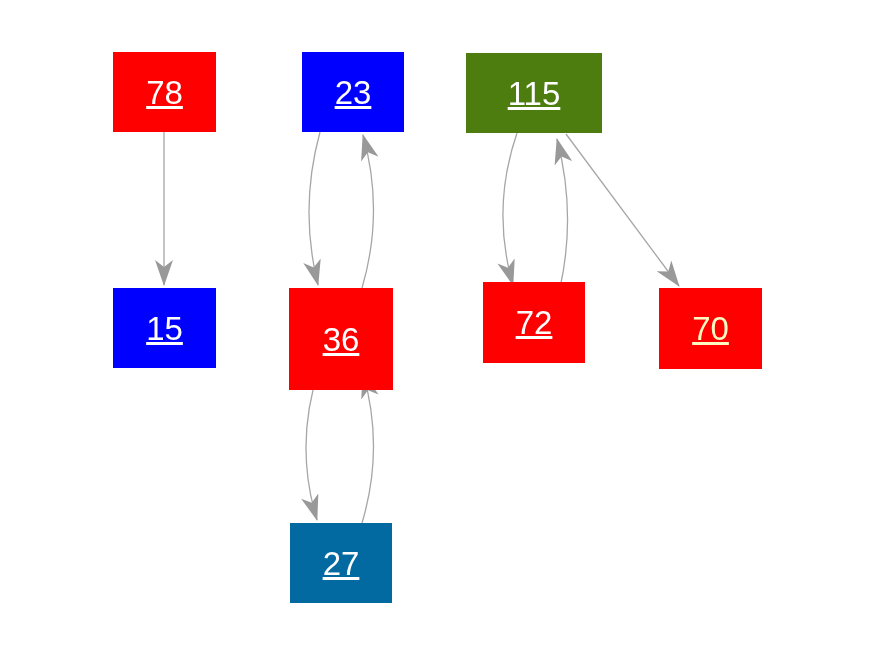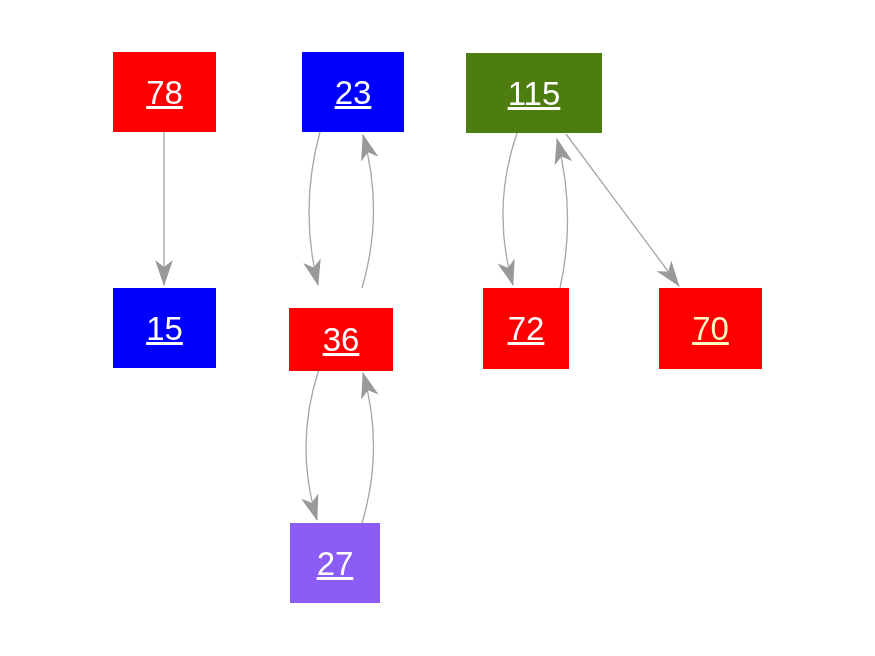--- a/index.html
+++ b/index.html
@@ -63,26 +63,26 @@
       </div>
       <div class="node" style="left: 302px; top: 52px; width: 102px; height: 80px; background: rgb(0, 0, 254); color: rgb(255, 255, 255);">
         <span>23</span>
       </div>
       <div class="node" style="left: 466px; top: 53px; width: 136px; height: 80px; background: #4d7c0f; color: rgb(255, 255, 255);">
         <span>115</span>
       </div>
       <div class="node" style="left: 113px; top: 288px; width: 103px; height: 80px; background: rgb(0, 0, 254); color: rgb(255, 255, 255);">
         <span>15</span>
       </div>
-      <div class="node" style="left: 289px; top: 288px; width: 104px; height: 63px; background: rgb(255, 0, 0); color: rgb(255, 255, 255); margin-top: 20px;">
+      <div class="node" style="left: 289px; top: 288px; width: 104px; height: 102px; background: rgb(255, 0, 0); color: rgb(255, 255, 255);">
         <span>36</span>
       </div>
-      <div class="node" style="left: 483px; top: 288px; width: 86px; height: 81px; background: rgb(255, 0, 0); color: rgb(255, 255, 255);">
+      <div class="node" style="left: 483px; top: 282px; width: 102px; height: 81px; background: rgb(255, 0, 0); color: rgb(255, 255, 255);">
         <span>72</span>
       </div>
       <div class="node" style="left: 659px; top: 288px; width: 103px; height: 81px; background: rgb(255, 0, 0); color: #fef9c3;">
         <span>70</span>
       </div>
-      <div class="node" style="left: 290px; top: 523px; width: 90px; height: 80px; background: #8b5cf6; color: rgb(255, 255, 255); text-align: center;">
+      <div class="node" style="left: 290px; top: 523px; width: 102px; height: 80px; background: #0369a1; color: rgb(255, 255, 255); text-align: center;">
         <span>27</span>
       </div>
     </div>
 </div>
 
 </body></html>

